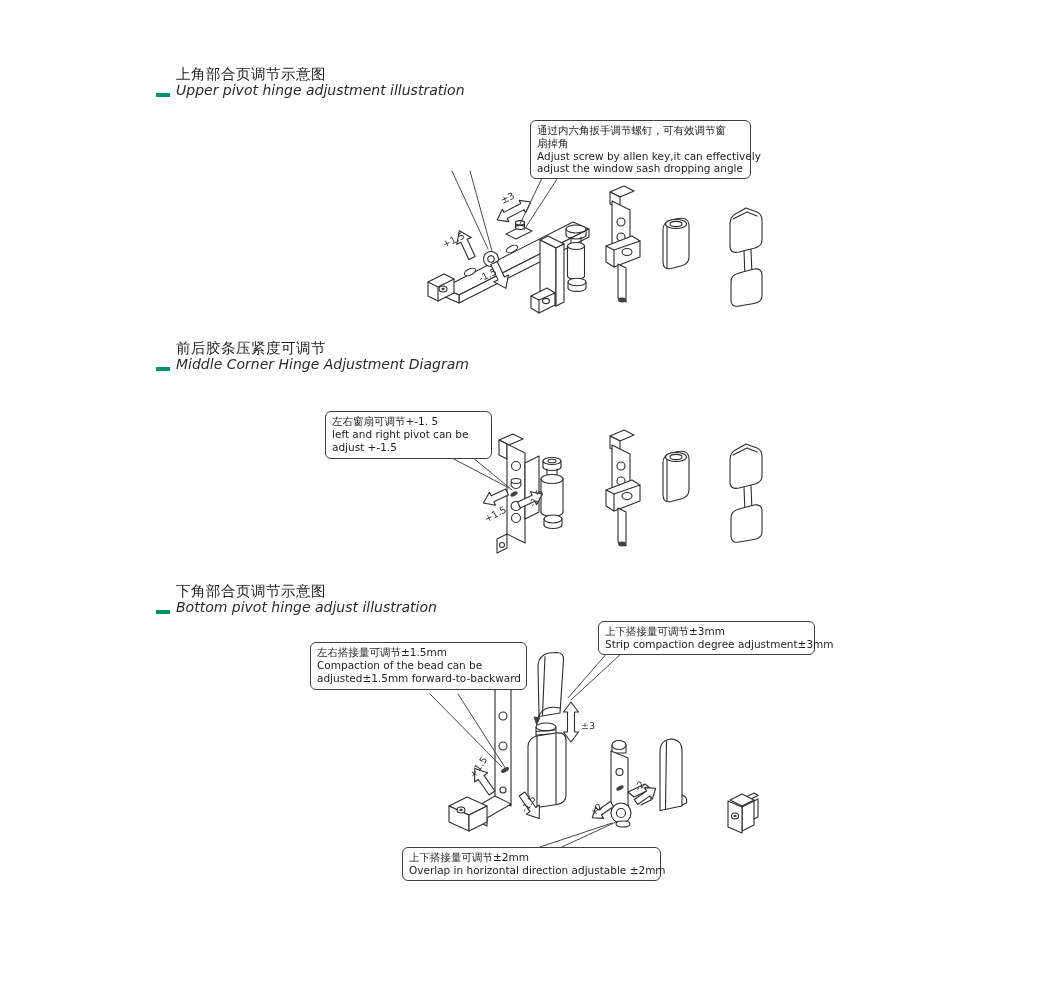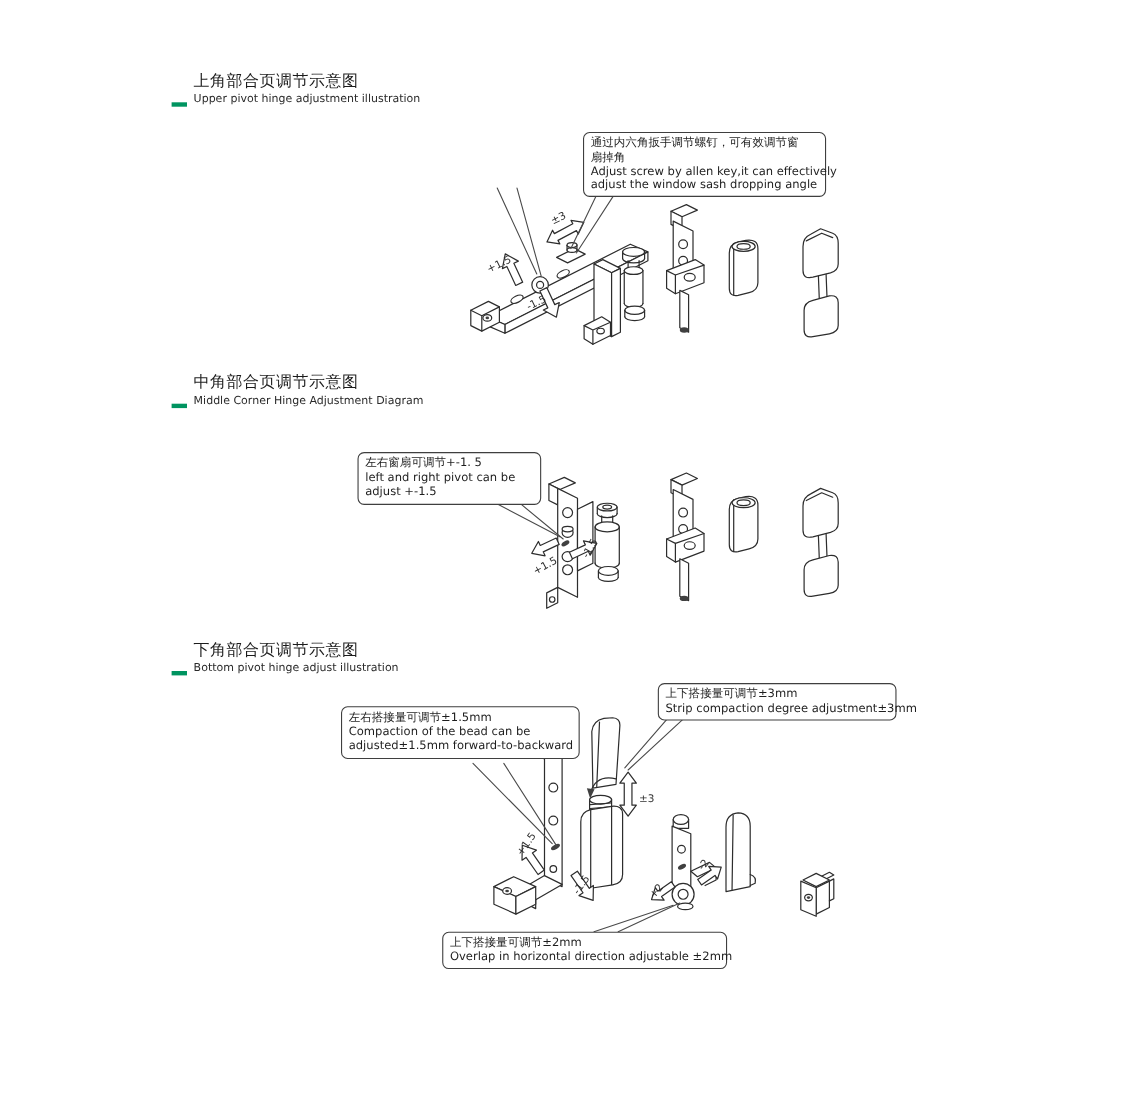--- a/index.html
+++ b/index.html
@@ -1,21 +1,21 @@
 <!DOCTYPE html>
 <html style="--accent: #009460; --line: #2d2d2d;"><head>
 <meta charset="utf-8">
 <style>
   html,body{margin:0;padding:0;background:#fff;}
   .page{position:relative;width:1038px;height:1000px;background:#fff;overflow:hidden;
         font-family:"DejaVu Sans","Liberation Sans",sans-serif;color:#222;}
   .sec-header{position:absolute;display:flex;align-items:flex-end;gap:6px;}
   .sec-header .dash{display:inline-block;width:14px;height:4px;background:var(--accent,#009460);margin-top:7px;flex:0 0 auto;}
   .sec-header .zh{font-size:14.5px;font-weight:500;color:#1c1c1c;letter-spacing:0.5px;line-height:17px;}
-  .sec-header .en{font-size:10px;color:#2a2a2a;line-height:13px;margin-top:1px;}
+  .sec-header .en{font-size:14px;color:#2a2a2a;line-height:13px;margin-top:1px;font-style:italic;}
   .callout{position:absolute;background:#fff;border:1.2px solid #3f3f3f;border-radius:6px;
            padding:3px 6px;font-size:10.5px;line-height:13.2px;color:#1e1e1e;z-index:3;}
   .callout .ln{white-space:nowrap;}
   svg.art{position:absolute;left:0;top:0;z-index:2;}
   .art path,.art ellipse,.art circle{fill:#fff;stroke:var(--line,#2d2d2d);stroke-width:1.1;stroke-linejoin:round;stroke-linecap:round;}
   .art line{stroke:var(--line,#2d2d2d);stroke-width:1.1;stroke-linecap:round;}
   .art .nf{fill:none;}
   .art .dk{fill:#404040;stroke:none;}
   .art .leader{stroke:#4a4a4a;stroke-width:1;}
   .art .barrow{fill:#fff;}
@@ -240,21 +240,21 @@
   <div class="sec-header" style="left:156px;top:66px">
     <span class="dash"></span>
     <div class="titles">
       <div class="zh">上角部合页调节示意图</div>
       <div class="en">Upper pivot hinge adjustment illustration</div>
     </div>
   </div>
   <div class="sec-header" style="left:156px;top:340px">
     <span class="dash"></span>
     <div class="titles">
-      <div class="zh">中角部合页调节示意图</div>
+      <div class="zh">前后胶条压紧度可调节</div>
       <div class="en">Middle Corner Hinge Adjustment Diagram</div>
     </div>
   </div>
   <div class="sec-header" style="left:156px;top:583px">
     <span class="dash"></span>
     <div class="titles">
       <div class="zh">下角部合页调节示意图</div>
       <div class="en">Bottom pivot hinge adjust illustration</div>
     </div>
   </div>

